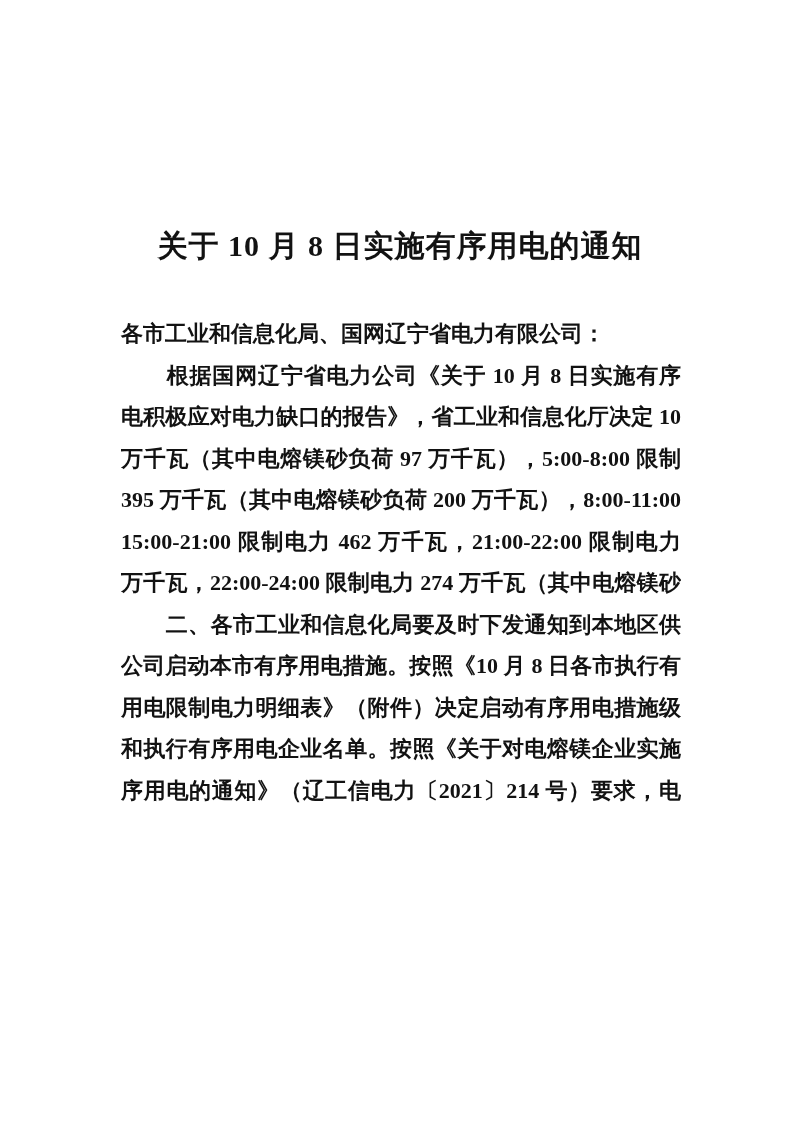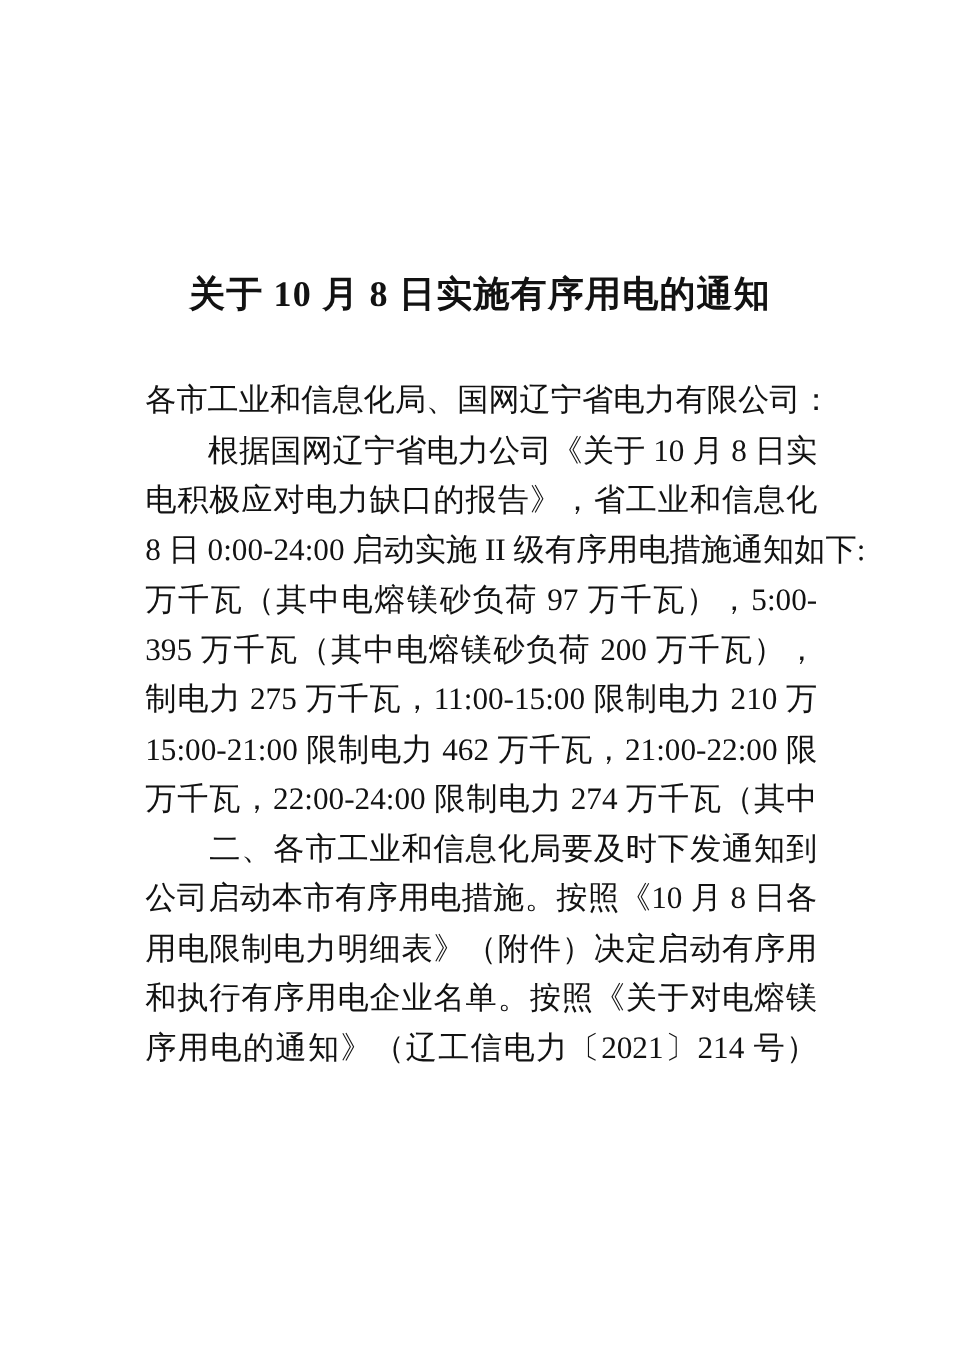--- a/index.html
+++ b/index.html
@@ -27,21 +27,22 @@
     font-weight: bold;
     line-height: 38px;
     letter-spacing: 1px;
     white-space: nowrap;
   }
   .doc-body {
     position: absolute;
     top: 313px;
     left: 121px;
     width: 560px;
-    font-size: 26px;
+    font-size: 22px;
+    font-weight: bold;
   }
   .line {
     height: 41.5px;
     line-height: 41.5px;
     text-align: left;
     white-space: nowrap;
   }
   .line.justify {
     white-space: normal;
     text-align: justify;
@@ -51,24 +52,22 @@
 </style>
 </head>
 <body>
 
 <div class="page">
   <h1 class="doc-title">关于 10 月 8 日实施有序用电的通知</h1>
   <div class="doc-body">
       <div class="line">各市工业和信息化局、国网辽宁省电力有限公司：</div>
       <div class="line justify">　　根据国网辽宁省电力公司《关于 10 月 8 日实施有序用</div>
       <div class="line justify">电积极应对电力缺口的报告》，省工业和信息化厅决定 10 月</div>
-      <div class="line">8 日 0:00-24:00 启动实施 II 级有序用电措施通知如下:</div>
       <div class="line justify">万千瓦（其中电熔镁砂负荷 97 万千瓦），5:00-8:00 限制电力</div>
       <div class="line justify">395 万千瓦（其中电熔镁砂负荷 200 万千瓦），8:00-11:00 限</div>
-      <div class="line justify">制电力 275 万千瓦，11:00-15:00 限制电力 210 万千瓦，</div>
       <div class="line justify">15:00-21:00 限制电力 462 万千瓦，21:00-22:00 限制电力 222</div>
       <div class="line justify">万千瓦，22:00-24:00 限制电力 274 万千瓦（其中电熔镁砂负</div>
       <div class="line justify">　　二、各市工业和信息化局要及时下发通知到本地区供电</div>
       <div class="line justify">公司启动本市有序用电措施。按照《10 月 8 日各市执行有序</div>
       <div class="line justify">用电限制电力明细表》（附件）决定启动有序用电措施级别</div>
       <div class="line justify">和执行有序用电企业名单。按照《关于对电熔镁企业实施有</div>
       <div class="line justify">序用电的通知》（辽工信电力〔2021〕214 号）要求，电熔镁</div>
     </div>
 </div>
 

